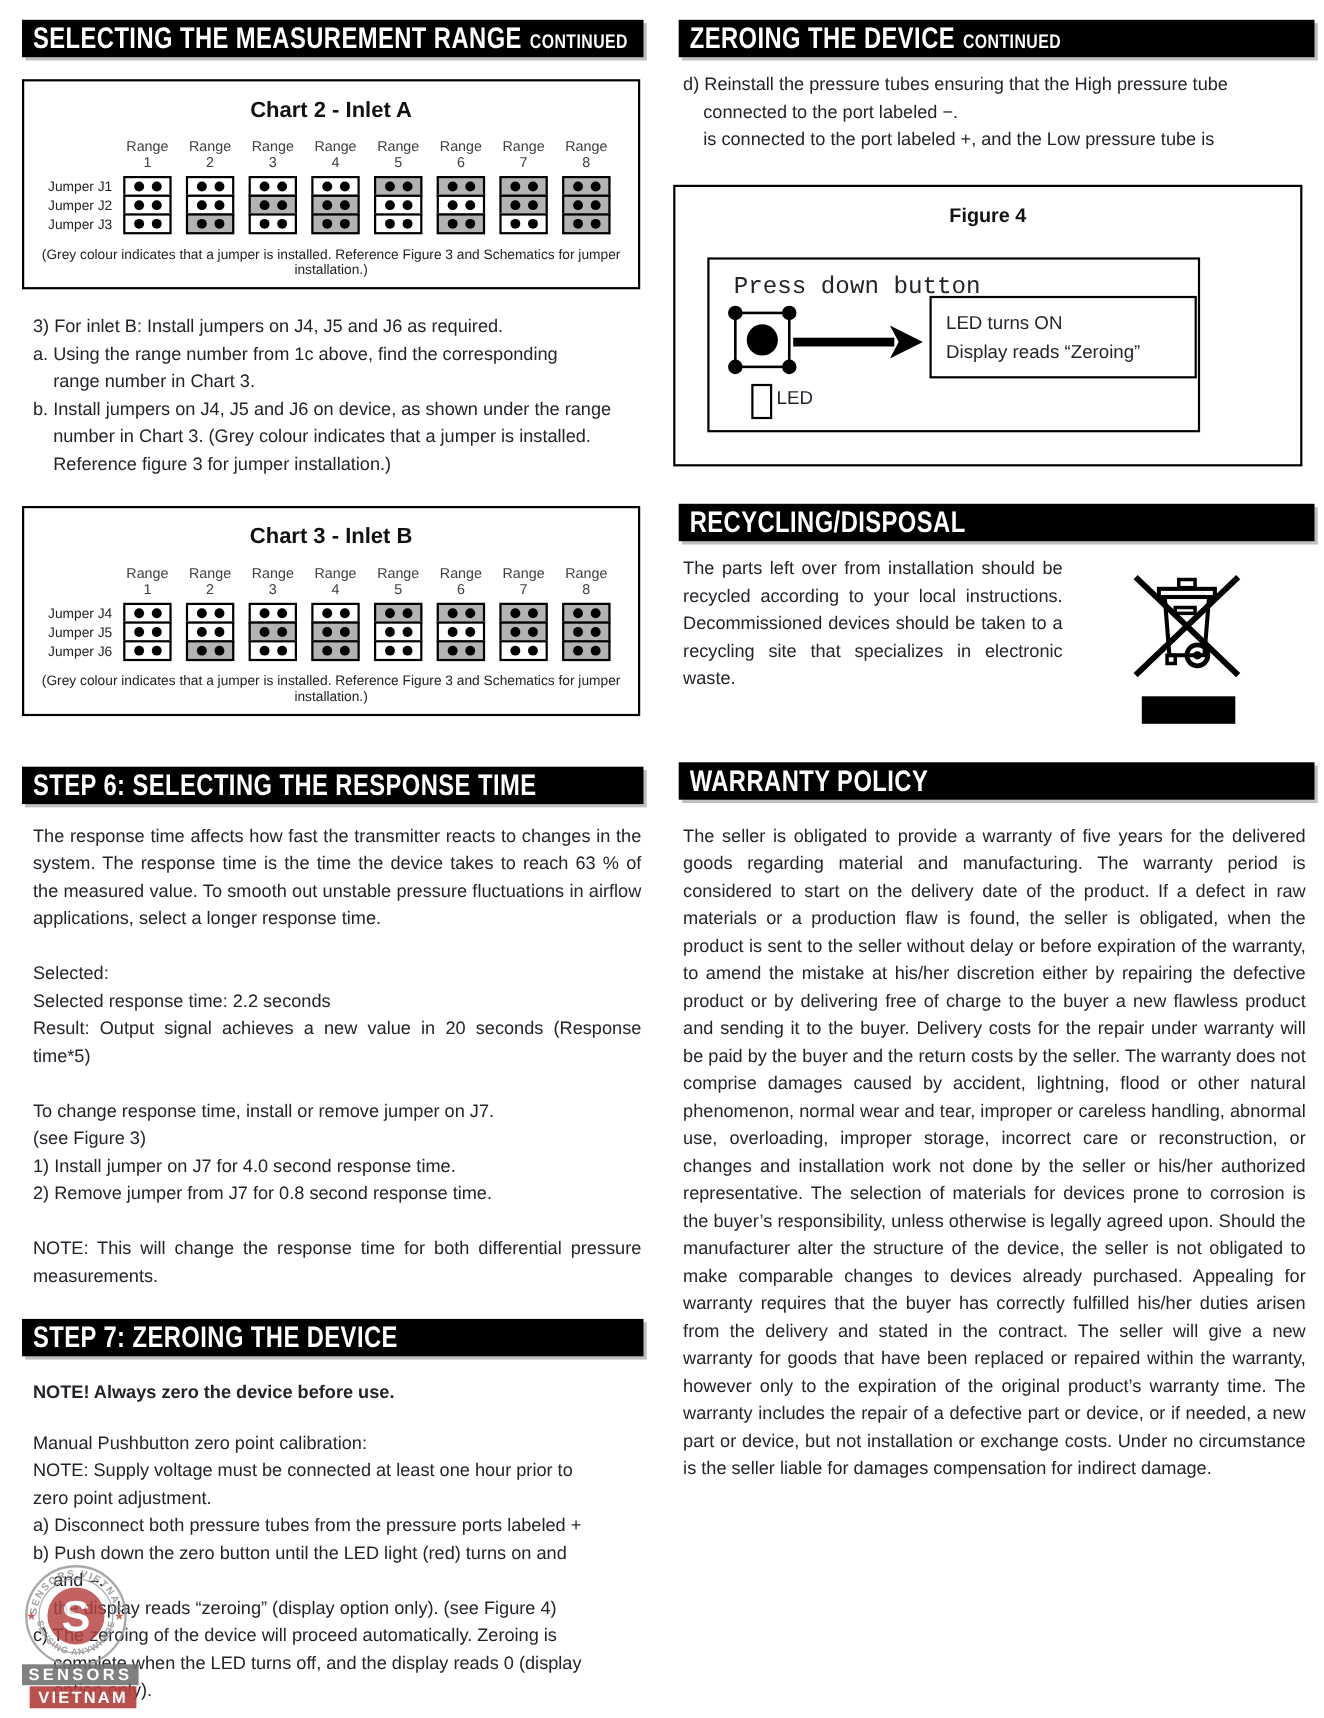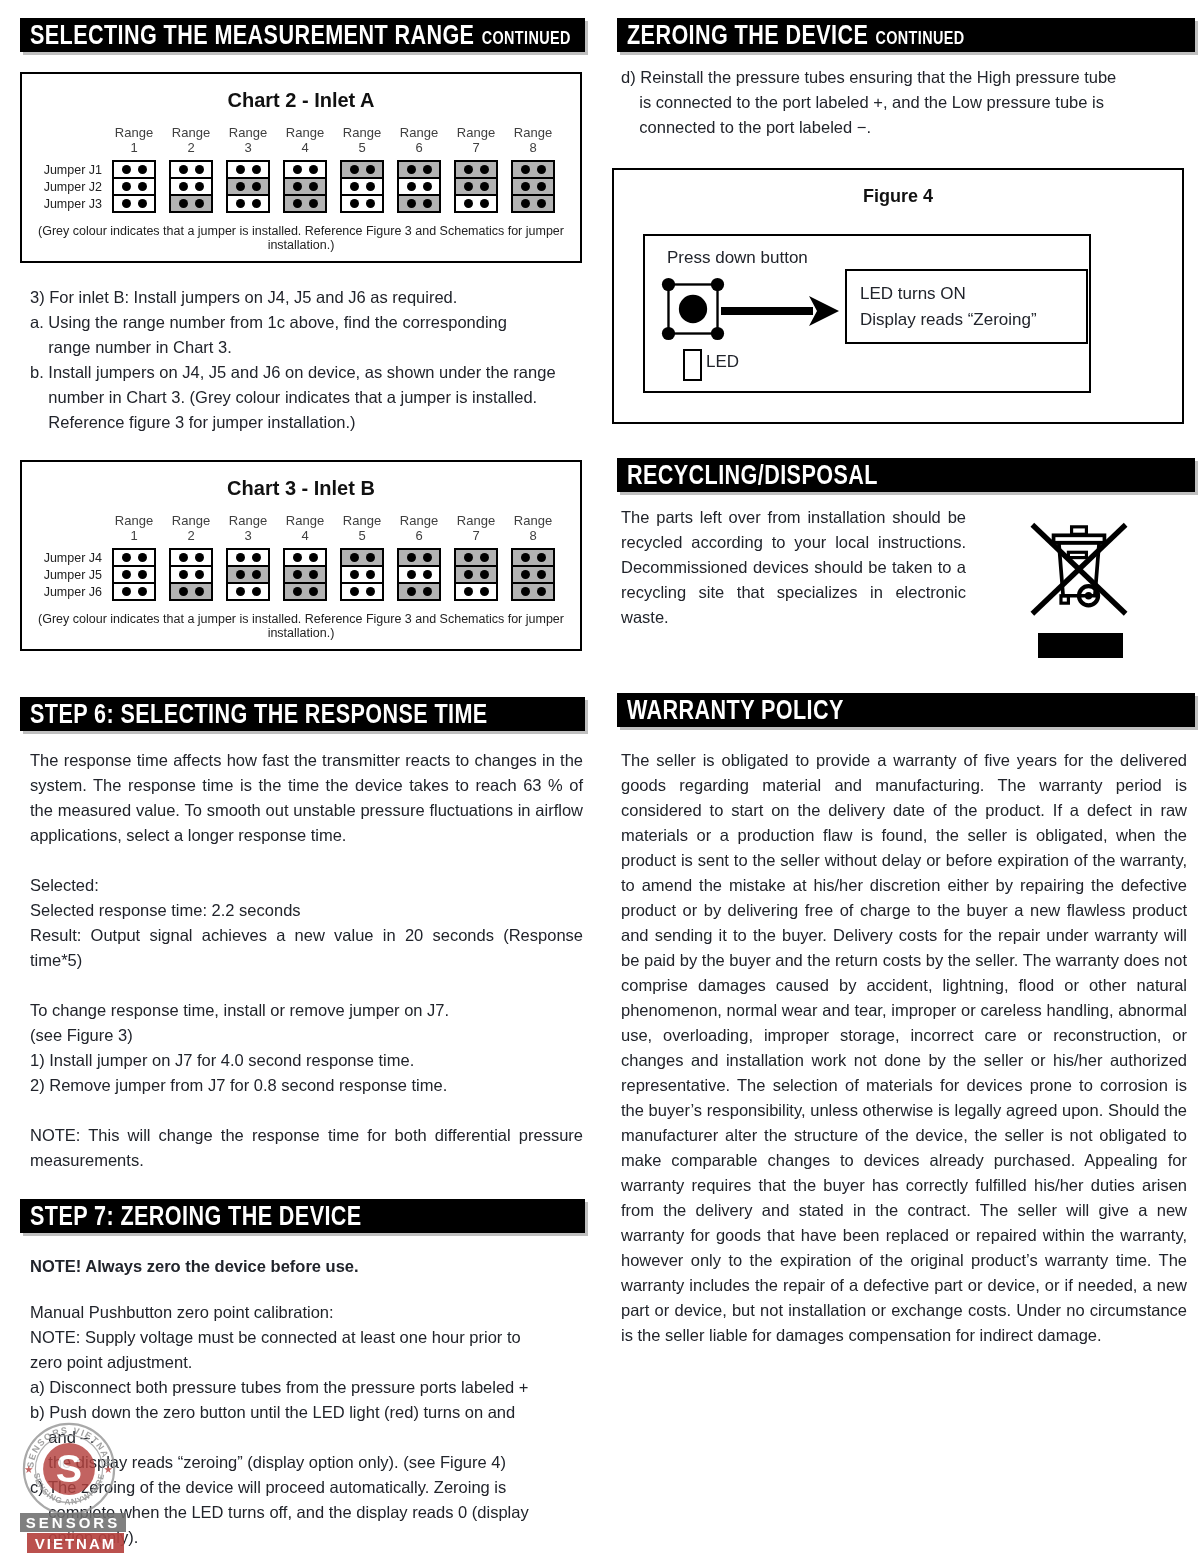--- a/index.html
+++ b/index.html
@@ -34,21 +34,21 @@
     width:40px; height:15px; border:2px solid #000; background:#fff;
     margin-right:13px; display:flex; align-items:center; justify-content:center; gap:7px;
   }
   .jcell.grey { background:#b3b3b3; }
   .dot { width:9px; height:9px; border-radius:50%; background:#000; display:block; }
   .chart-note { font-size:12.5px; text-align:center; margin-top:11px; color:#222; }
   
   .figbox { position:absolute; left:612px; top:168px; width:568px; height:252px; border:2px solid #000; }
   .fig-title { text-align:center; font-weight:bold; font-size:18px; margin-top:16px; color:#111; }
   .fig-inner { position:absolute; left:29px; top:64px; width:444px; height:155px; border:2px solid #000; }
-  .fig-press { position:absolute; left:22px; top:12px; font-size:17px; }
+  .fig-press { position:absolute; left:22px; top:12px; font-size:22px;font-family:Liberation Mono, monospace; }
   .fig-btn { position:absolute; left:15px; top:40px; }
   .fig-arrow { position:absolute; left:76px; top:58px; }
   .fig-result { position:absolute; left:200px; top:33px; width:226px; height:71px; border:2px solid #000;
                 display:flex; flex-direction:column; justify-content:center; padding-left:13px; font-size:17px; line-height:26px; }
   .fig-ledrect { position:absolute; left:38px; top:113px; width:15px; height:28px; border:2px solid #000; }
   .fig-ledlabel { position:absolute; left:61px; top:116px; font-size:17px; }
   
   .weee { position:absolute; left:1026px; top:512px; }
   .weee-bar { position:absolute; left:1038px; top:633px; width:85px; height:25px; background:#000; }
   
@@ -367,22 +367,22 @@
 
   <div class="bar" style="left:617px; top:18px; width:568px;">
     <span class="bar-inner">
       <span class="bar-main">ZEROING THE DEVICE</span>
       <span class="bar-suffix">CONTINUED</span>
     </span>
   </div>
 
   <div class="txt lines" style="left:621px; top:65px; width:566px;">
       <div>d) Reinstall the pressure tubes ensuring that the High pressure tube</div>
+      <div>    connected to the port labeled −.</div>
       <div>    is connected to the port labeled +, and the Low pressure tube is</div>
-      <div>    connected to the port labeled −.</div>
     </div>
 
   <div class="figbox">
     <div class="fig-title">Figure 4</div>
     <div class="fig-inner">
       <div class="fig-press">Press down button</div>
       <div class="fig-btn">
         <svg width="66" height="66" viewBox="0 0 70 70">
           <rect x="9" y="9" width="52" height="52" fill="none" stroke="#000" stroke-width="2.5"></rect>
           <circle cx="9" cy="9" r="7" fill="#000"></circle>

